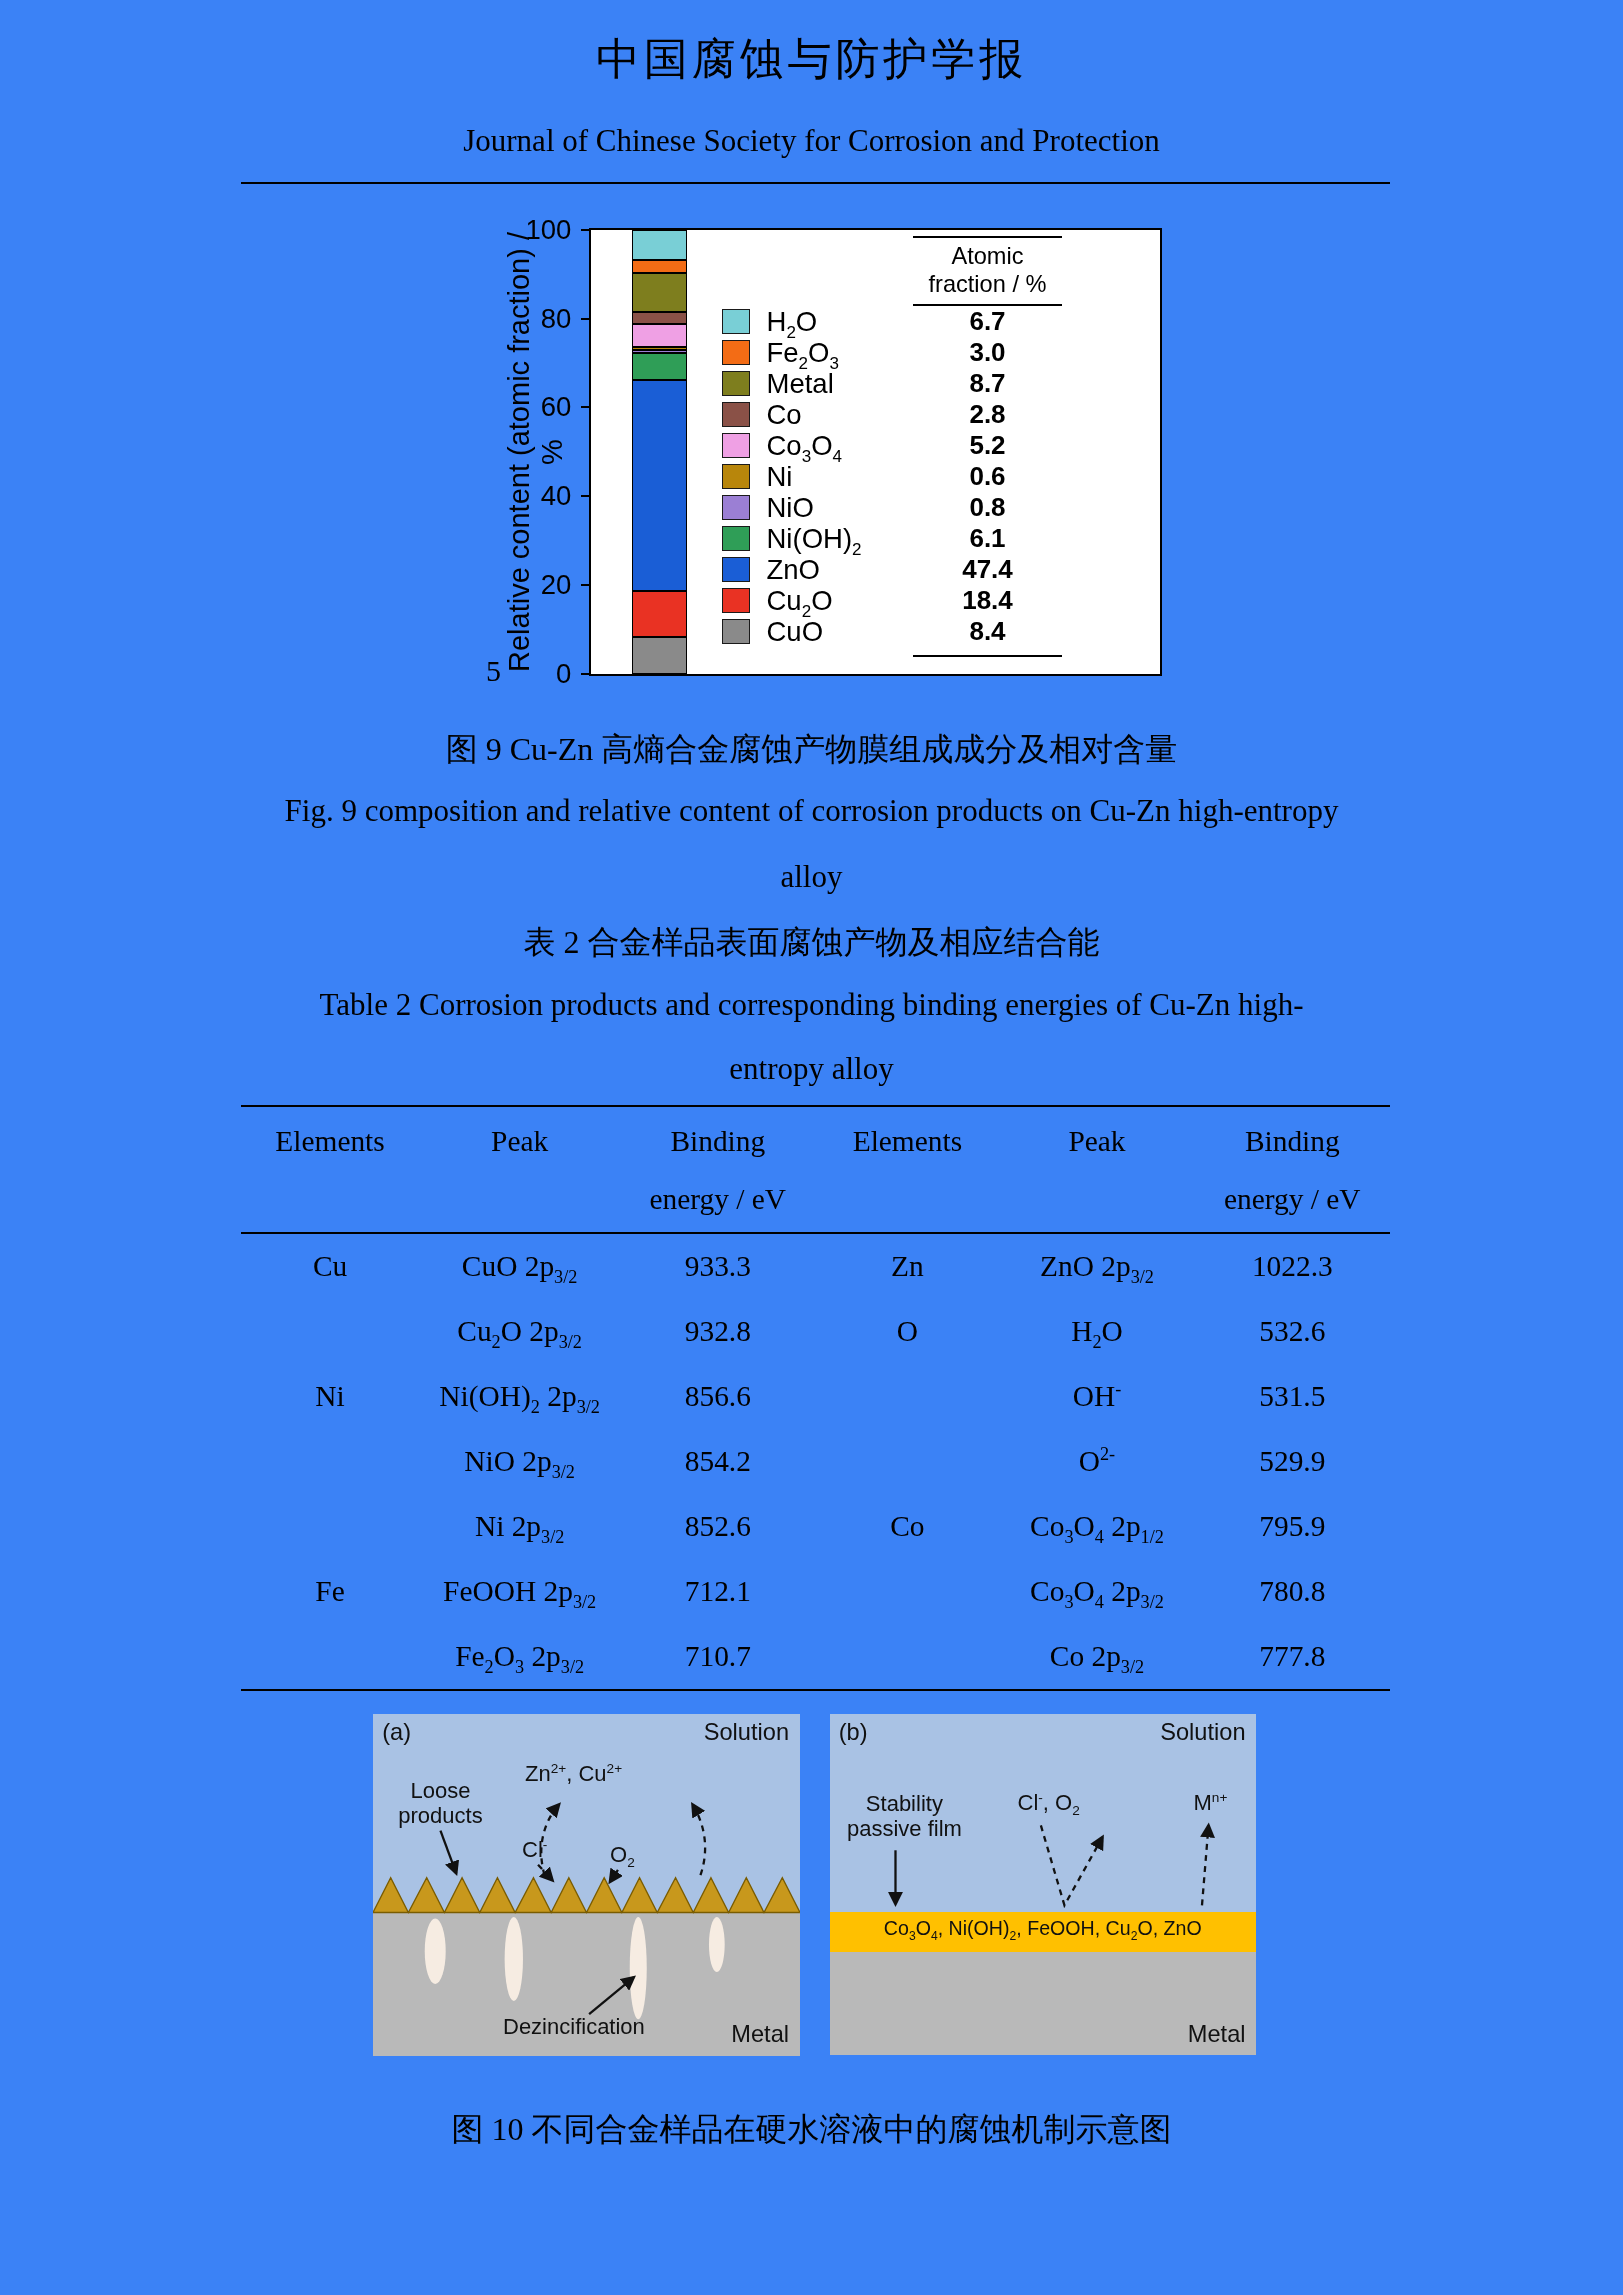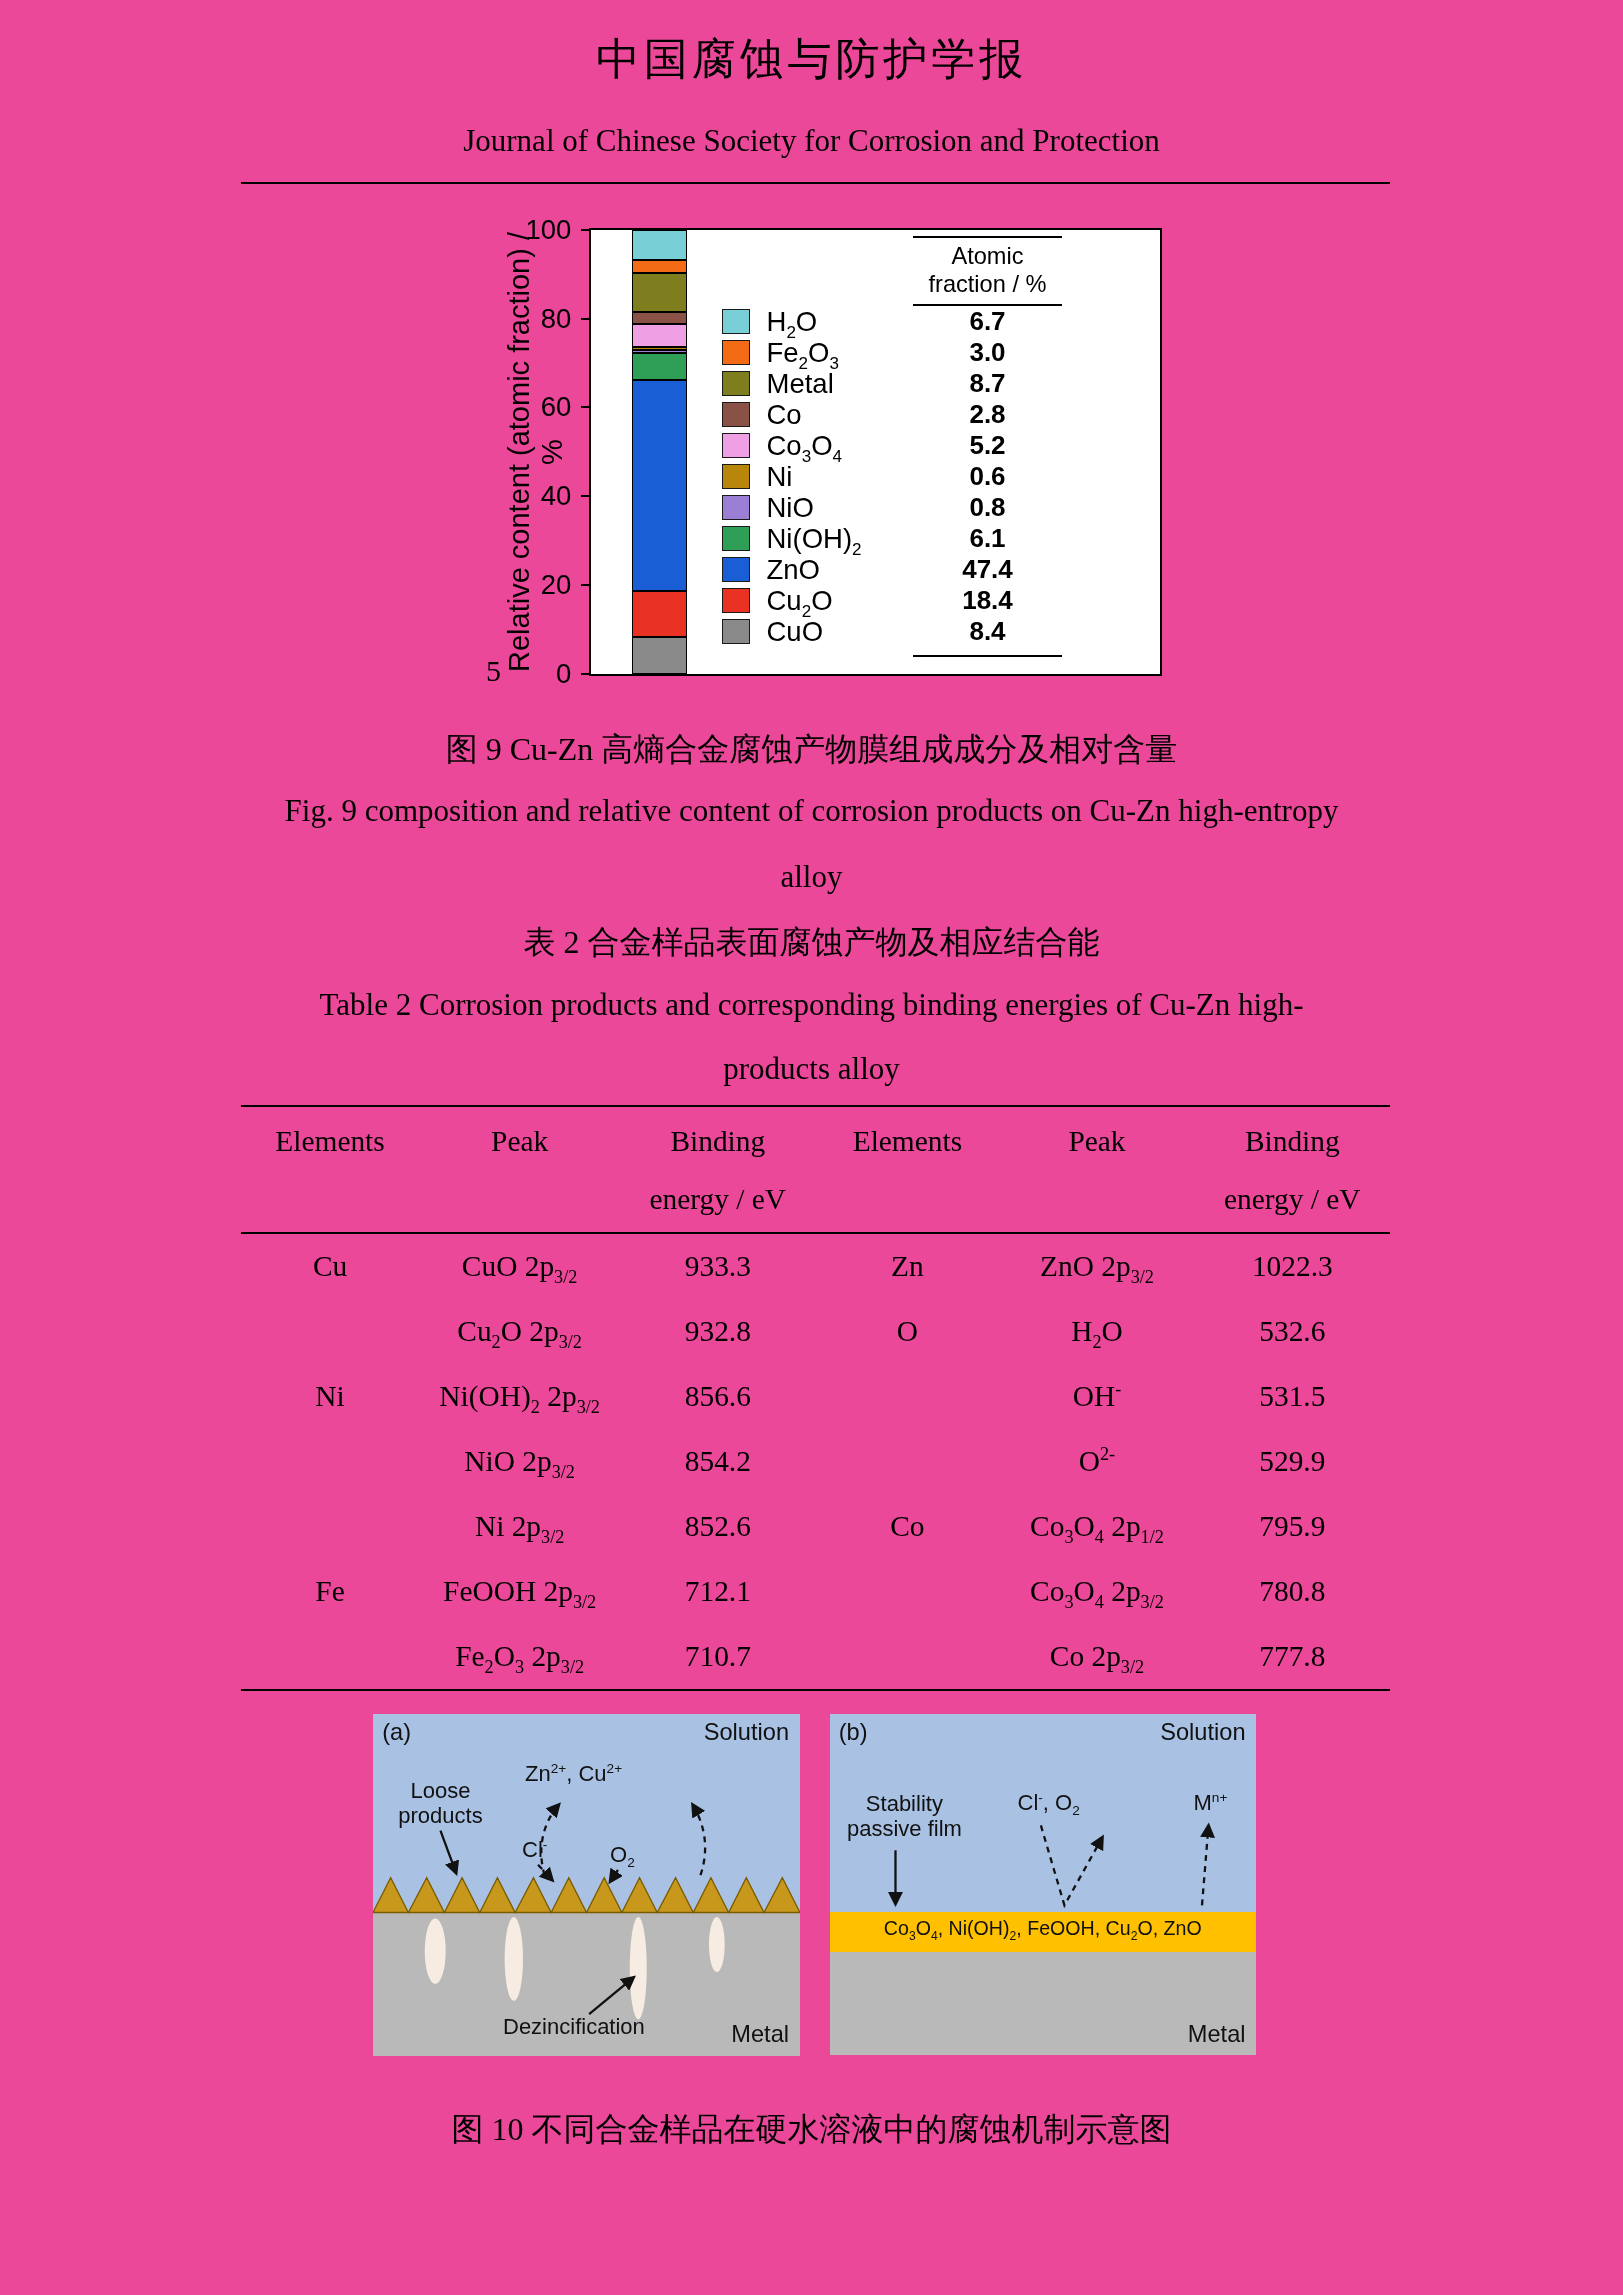--- a/index.html
+++ b/index.html
@@ -1,19 +1,19 @@
 <!DOCTYPE html>
 <html style="font-size:10.5px"><head>
 <meta charset="utf-8">
 <style>
   * { margin:0; padding:0; box-sizing:border-box; }
   html,body { background:#ffffff; }
   .page {
     position:relative; width:1623px; height:2295px; margin:0 auto;
-    background:#ec4899; color:#000;
+    background:#3b82f6; color:#000;
     font-family:"Liberation Serif","DejaVu Serif",serif;
     overflow:hidden;
   }
   sub, sup { font-size:62%; line-height:0; }
 
   
   .title-zh { position:absolute; top:30px; left:0; width:100%; text-align:center;
               font-size:44px; letter-spacing:3.9px; }
   .title-en { position:absolute; top:123px; left:0; width:100%; text-align:center; font-size:31px; }
   .header-rule { position:absolute; top:182px; left:241px; width:1149px; border-top:2.6px solid #000; }
@@ -176,21 +176,21 @@
       <div class="atomic-bottom-rule"></div>
     </div>
   </div>
   <div class="line-num">5</div>
 
   <div class="cap cap-zh" style="top:728px">图 9 Cu-Zn 高熵合金腐蚀产物膜组成成分及相对含量</div>
   <div class="cap cap-en" style="top:793px">Fig. 9 composition and relative content of corrosion products on Cu-Zn high-entropy</div>
   <div class="cap cap-en" style="top:859px">alloy</div>
   <div class="cap cap-zh" style="top:921px">表 2 合金样品表面腐蚀产物及相应结合能</div>
   <div class="cap cap-en" style="top:987px">Table 2 Corrosion products and corresponding binding energies of Cu-Zn high-</div>
-  <div class="cap cap-en" style="top:1051px">products alloy</div>
+  <div class="cap cap-en" style="top:1051px">entropy alloy</div>
 
   <div class="table2">
     <div class="t2-rule-top"></div>
     <div class="t2-header">
       <div class="t2-hcell">
         <div>Elements</div>
         <div class="t2-hline2"></div>
       </div>
       <div class="t2-hcell">
         <div>Peak</div>

